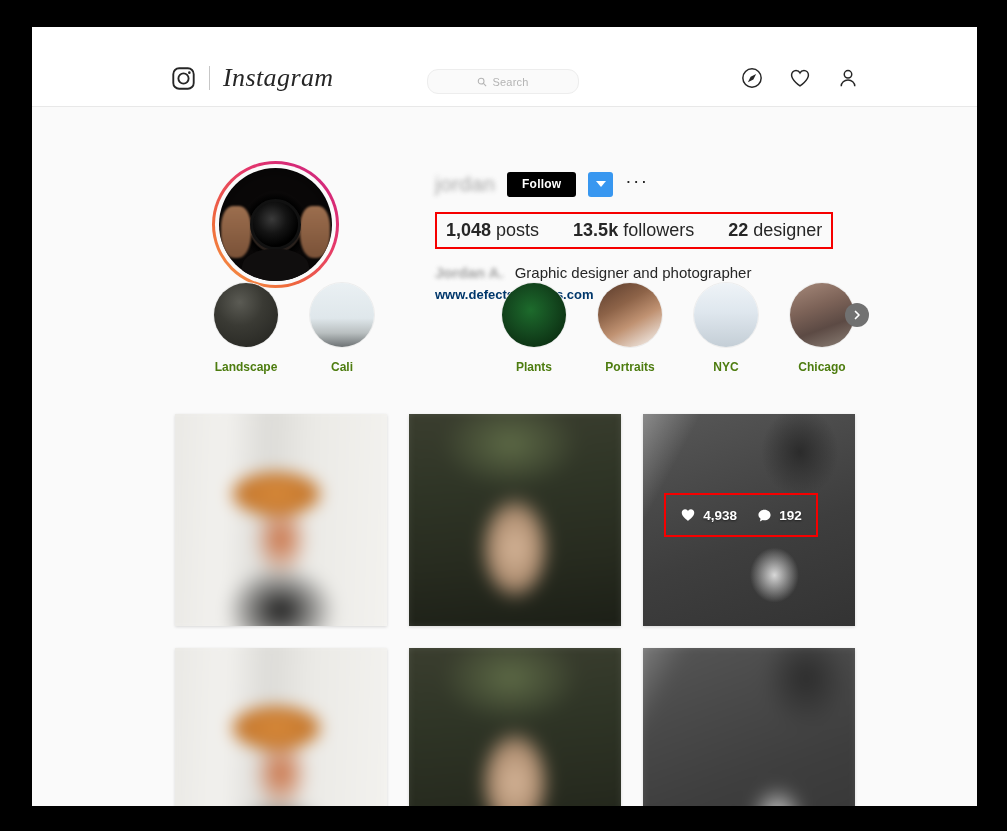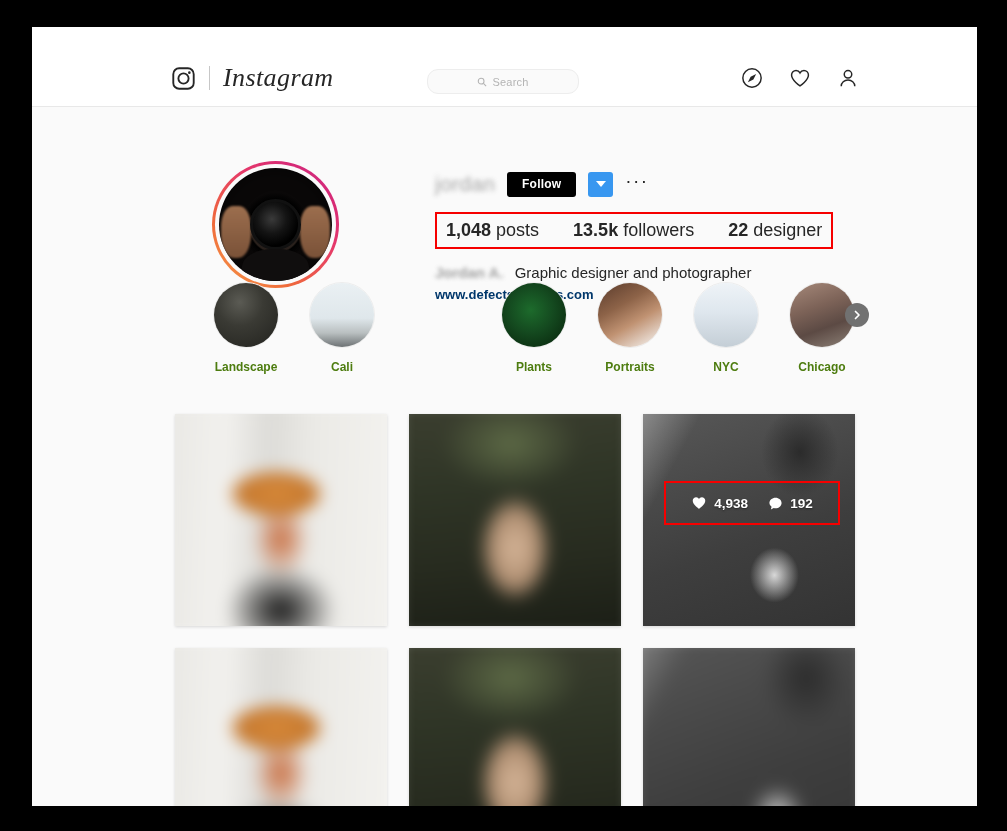--- a/index.html
+++ b/index.html
@@ -341,22 +341,22 @@
       linear-gradient(118deg, rgba(255,255,255,0.30) 0%, rgba(255,255,255,0) 18%),
       radial-gradient(ellipse 26% 30% at 74% 18%, #2b2b2b 0%, rgba(43,43,43,0) 70%),
       radial-gradient(ellipse 16% 18% at 62% 76%, #d8d8d8 0%, rgba(216,216,216,0) 72%),
       linear-gradient(160deg, #585858 0%, #4a4a4a 30%, #3e3e3e 58%, #333333 100%);
   }
   .ph-skate.blurred { filter: blur(7px); transform: scale(1.12); }
 
   #overlay-box {
     position: absolute;
     left: 21px;
-    top: 67px;
-    width: 176px;
+    top: 79px;
+    width: 154px;
     height: 44px;
     border: 2.5px solid #f60000;
     display: flex;
     align-items: center;
     justify-content: center;
     gap: 20px;
   }
   #overlay-box .ov { display: flex; align-items: center; gap: 7px; }
   #overlay-box .ov span {
     color: #ffffff;

